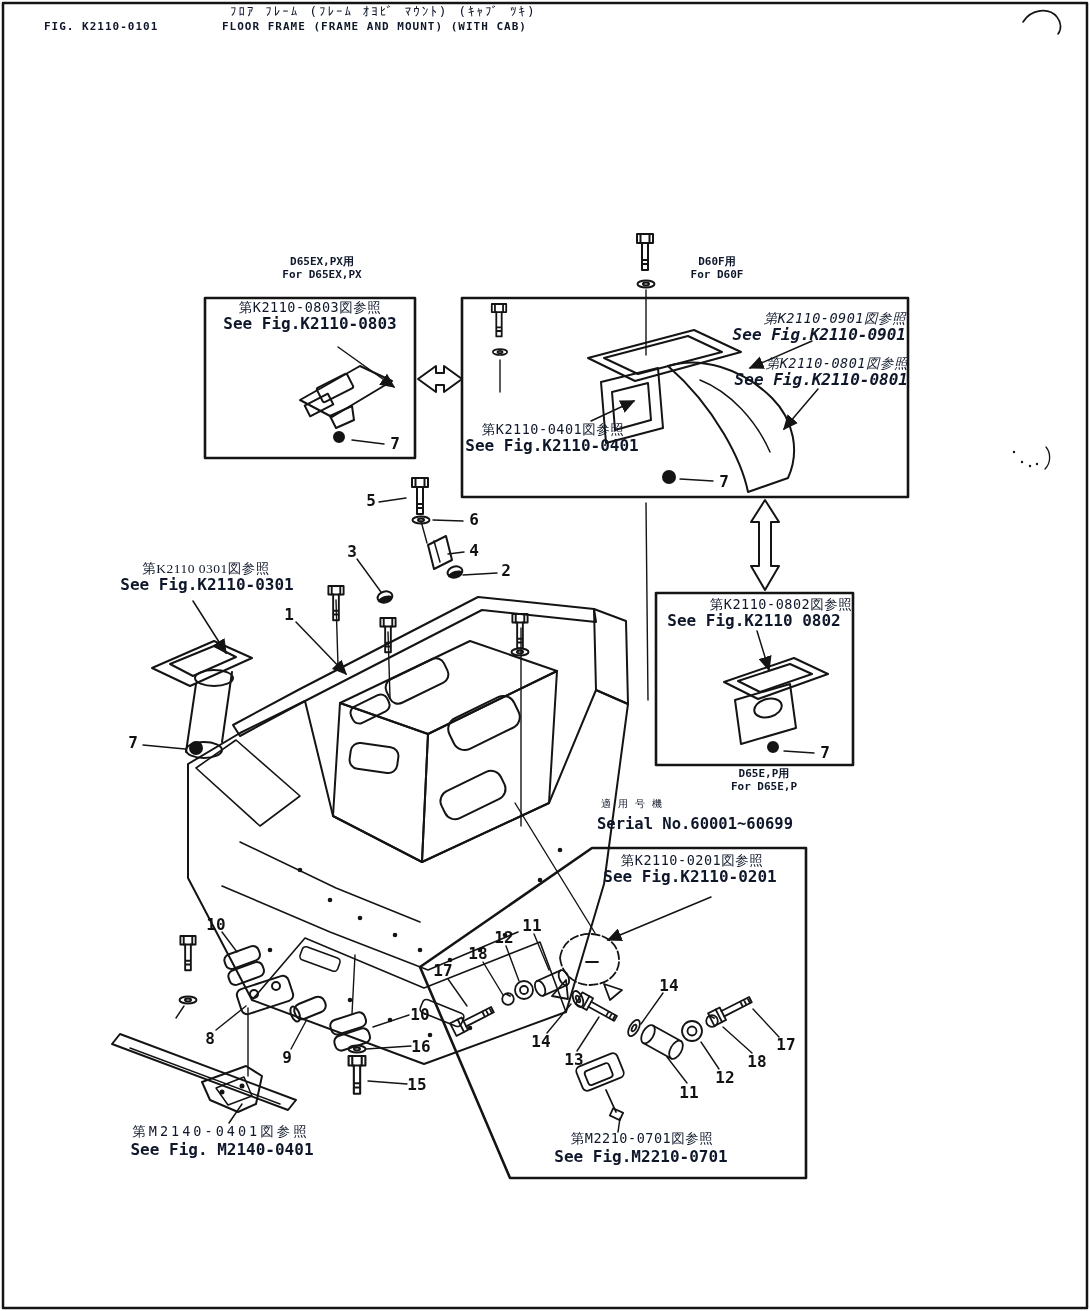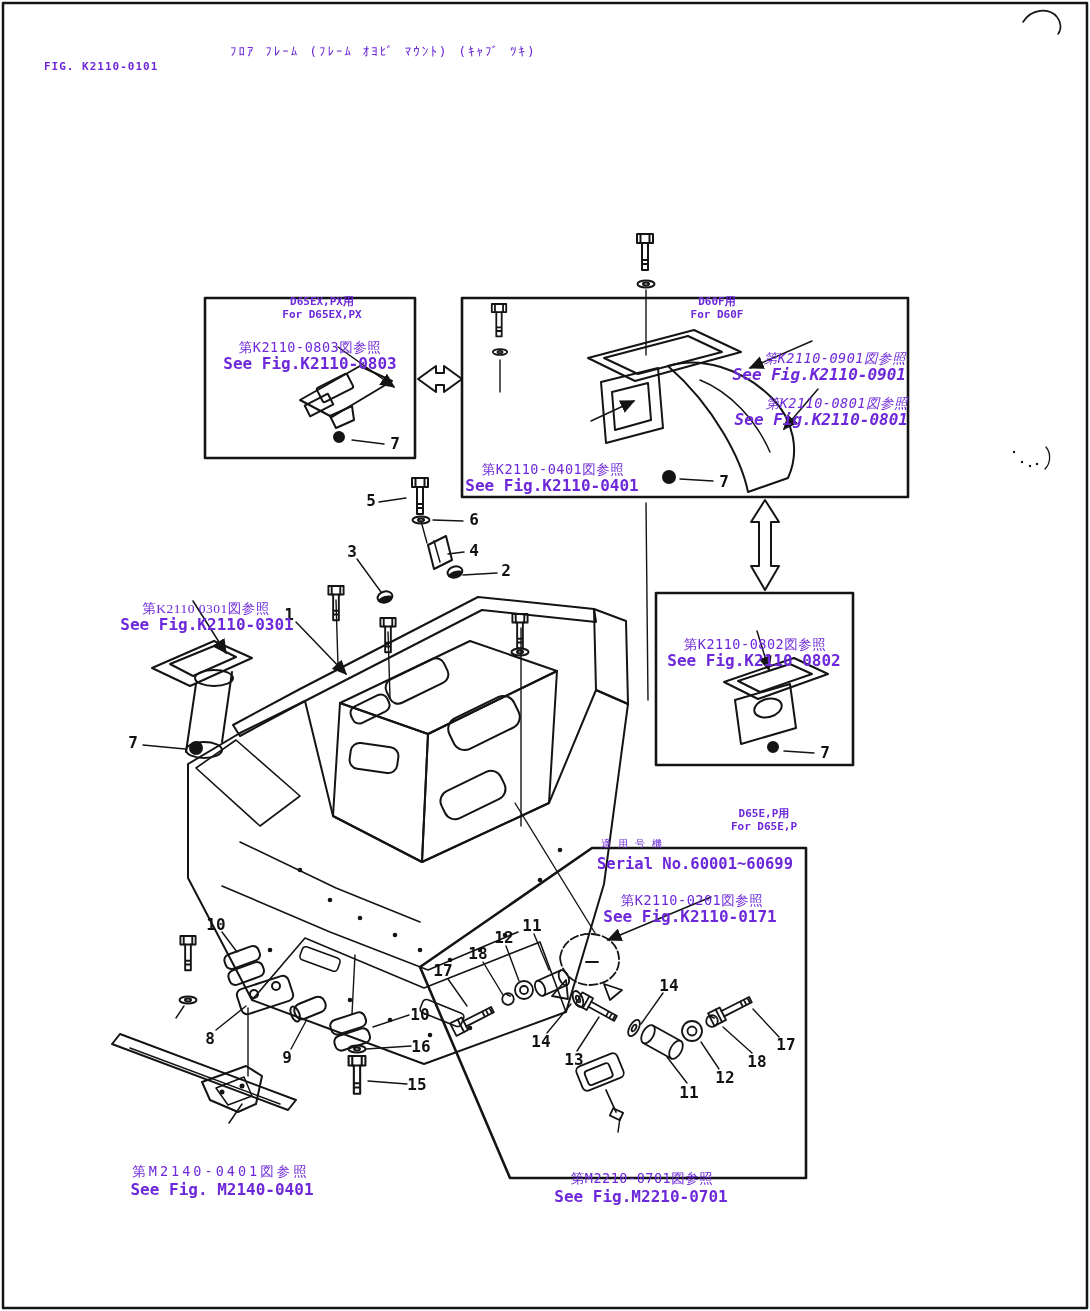--- a/index.html
+++ b/index.html
@@ -2,21 +2,21 @@
 <html><head>
 <meta charset="utf-8">
 <style>
   html,body{margin:0;padding:0;background:#e8e8e4;}
   .page{
     position:relative;width:1090px;height:1311px;background:#ffffff;
     font-family:"DejaVu Sans Mono","DejaVu Sans",monospace;color:#111;
     overflow:hidden;margin:0 auto;
   }
   svg{position:absolute;left:0;top:0;}
-  .txt{position:absolute;white-space:nowrap;color:#6d28d9;margin-top:40px;}
+  .txt{position:absolute;white-space:nowrap;color:#0f172a;}
   .jp{font-size:13.5px;line-height:15px;letter-spacing:.5px;}
   .en{font-size:16px;line-height:18px;font-weight:700;}
   .sm{font-size:11px;line-height:12.5px;font-weight:700;text-align:center;}
   .ctr{transform:translateX(-50%);}
   .rgt{text-align:right;transform:translateX(-100%);font-style:italic;}
   .hdr-jp{font-size:13px;letter-spacing:2px;}
   .hdr-en{font-size:11px;font-weight:700;letter-spacing:1px;}
   .serial-jp{font-size:10px;letter-spacing:7px;}
   .serial-en{font-size:15.5px;font-weight:700;}
   .plabel{font-family:"DejaVu Sans Mono",monospace;font-size:16px;font-weight:700;fill:#111;}
@@ -317,52 +317,53 @@
           <text x="443" y="976" text-anchor="middle" class="plabel">17</text>
           <text x="786" y="1050" text-anchor="middle" class="plabel">17</text>
           <text x="478" y="959" text-anchor="middle" class="plabel">18</text>
           <text x="757" y="1067" text-anchor="middle" class="plabel">18</text>
         </g>
     </g>
   </svg>
 
   <div class="txt hdr-jp" style="left:230px;top:4px;">ﾌﾛｱ ﾌﾚｰﾑ (ﾌﾚｰﾑ ｵﾖﾋﾞ ﾏｳﾝﾄ) (ｷｬﾌﾞ ﾂｷ)</div>
   <div class="txt hdr-en" style="left:44px;top:20px;">FIG. K2110-0101</div>
+  <div class="txt hdr-en" style="left:222px;top:20px;">FLOOR FRAME (FRAME AND MOUNT) (WITH CAB)</div>
 
   <div class="txt sm ctr" style="left:322px;top:256px;">
     <div>D65EX,PX用</div>
     <div>For D65EX,PX</div>
   </div>
   <div class="txt jp ctr" style="left:310px;top:300px;">第K2110-0803図参照</div>
   <div class="txt en ctr" style="left:310px;top:315px;">See Fig.K2110-0803</div>
 
   <div class="txt sm ctr" style="left:717px;top:256px;">
     <div>D60F用</div>
     <div>For D60F</div>
   </div>
   <div class="txt jp rgt" style="left:906px;top:311px;">第K2110-0901図参照</div>
   <div class="txt en rgt" style="left:906px;top:326px;">See Fig.K2110-0901</div>
   <div class="txt jp rgt" style="left:908px;top:356px;">第K2110-0801図参照</div>
   <div class="txt en rgt" style="left:908px;top:371px;">See Fig.K2110-0801</div>
   <div class="txt jp ctr" style="left:553px;top:422px;">第K2110-0401図参照</div>
   <div class="txt en ctr" style="left:552px;top:437px;">See Fig.K2110-0401</div>
 
-  <div class="txt jp ctr" style="left:755px;top:597px;">第K2110-0802図参照</div>
+  <div class="txt jp ctr" style="left:781px;top:597px;">第K2110-0802図参照</div>
   <div class="txt en ctr" style="left:754px;top:612px;">See Fig.K2110 0802</div>
   <div class="txt sm ctr" style="left:764px;top:768px;">
     <div>D65E,P用</div>
     <div>For D65E,P</div>
   </div>
 
   <div class="txt jp ctr" style="left:206px;top:561px;font-family:Liberation Serif, serif;">第K2110 0301図参照</div>
   <div class="txt en ctr" style="left:207px;top:576px;">See Fig.K2110-0301</div>
 
   <div class="txt serial-jp" style="left:601px;top:797px;">適用号機</div>
   <div class="txt serial-en" style="left:597px;top:815px;">Serial No.60001~60699</div>
   <div class="txt jp ctr" style="left:692px;top:853px;">第K2110-0201図参照</div>
-  <div class="txt en ctr" style="left:690px;top:868px;">See Fig.K2110-0171</div>
+  <div class="txt en ctr" style="left:690px;top:868px;">See Fig.K2110-0201</div>
 
   <div class="txt jp ctr" style="left:221px;top:1124px;letter-spacing:3px;">第M2140-0401図参照</div>
   <div class="txt en ctr" style="left:222px;top:1141px;">See Fig. M2140-0401</div>
   <div class="txt jp ctr" style="left:642px;top:1131px;">第M2210-0701図参照</div>
   <div class="txt en ctr" style="left:641px;top:1148px;">See Fig.M2210-0701</div>
 
 </div>
 
 </body></html>

